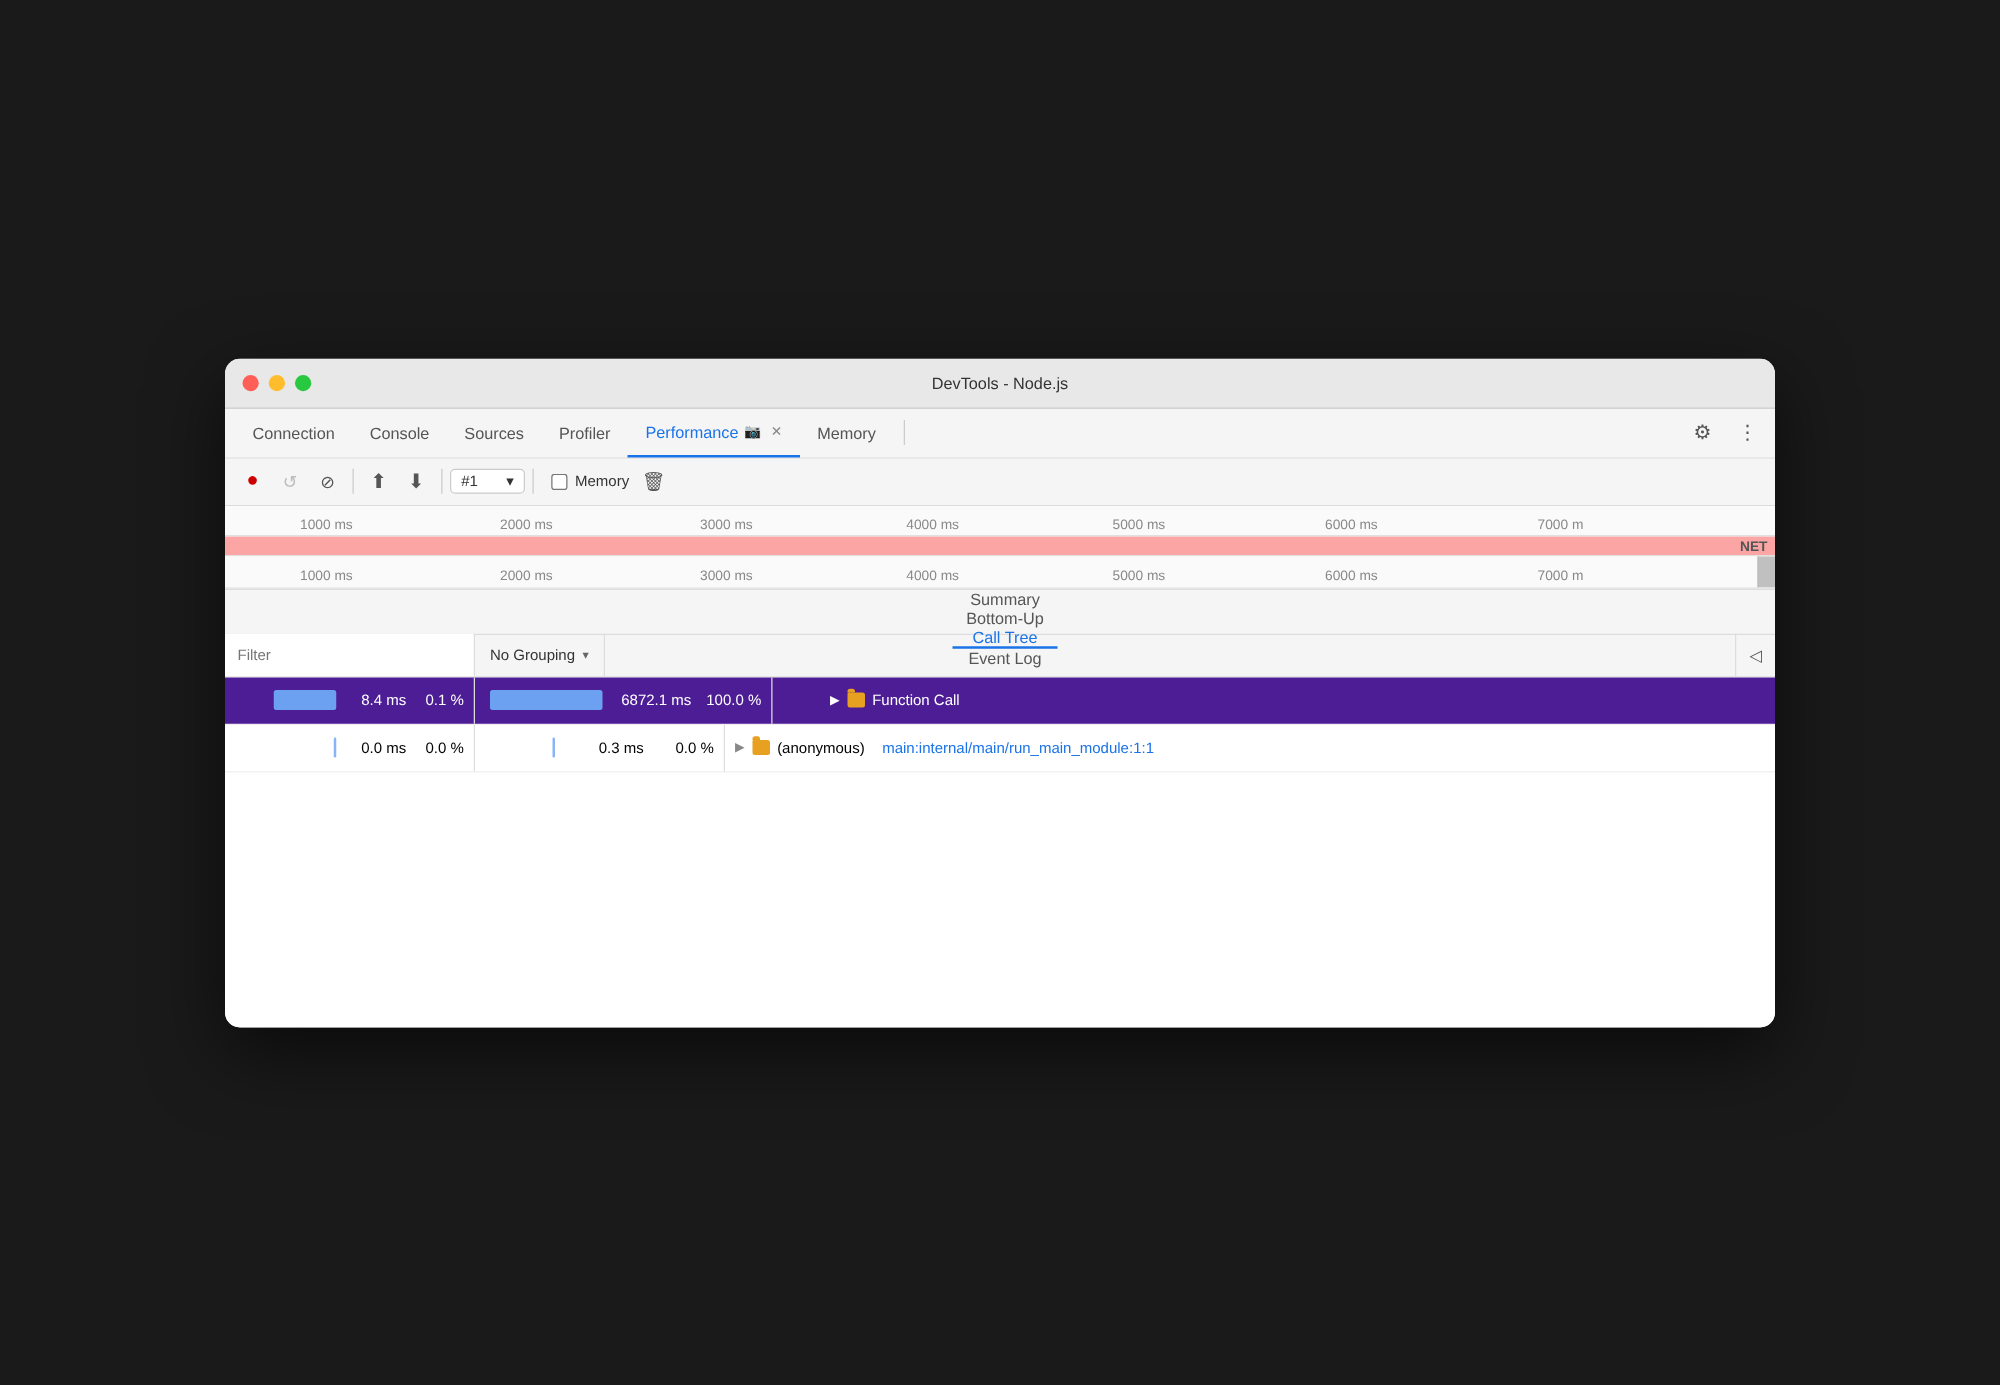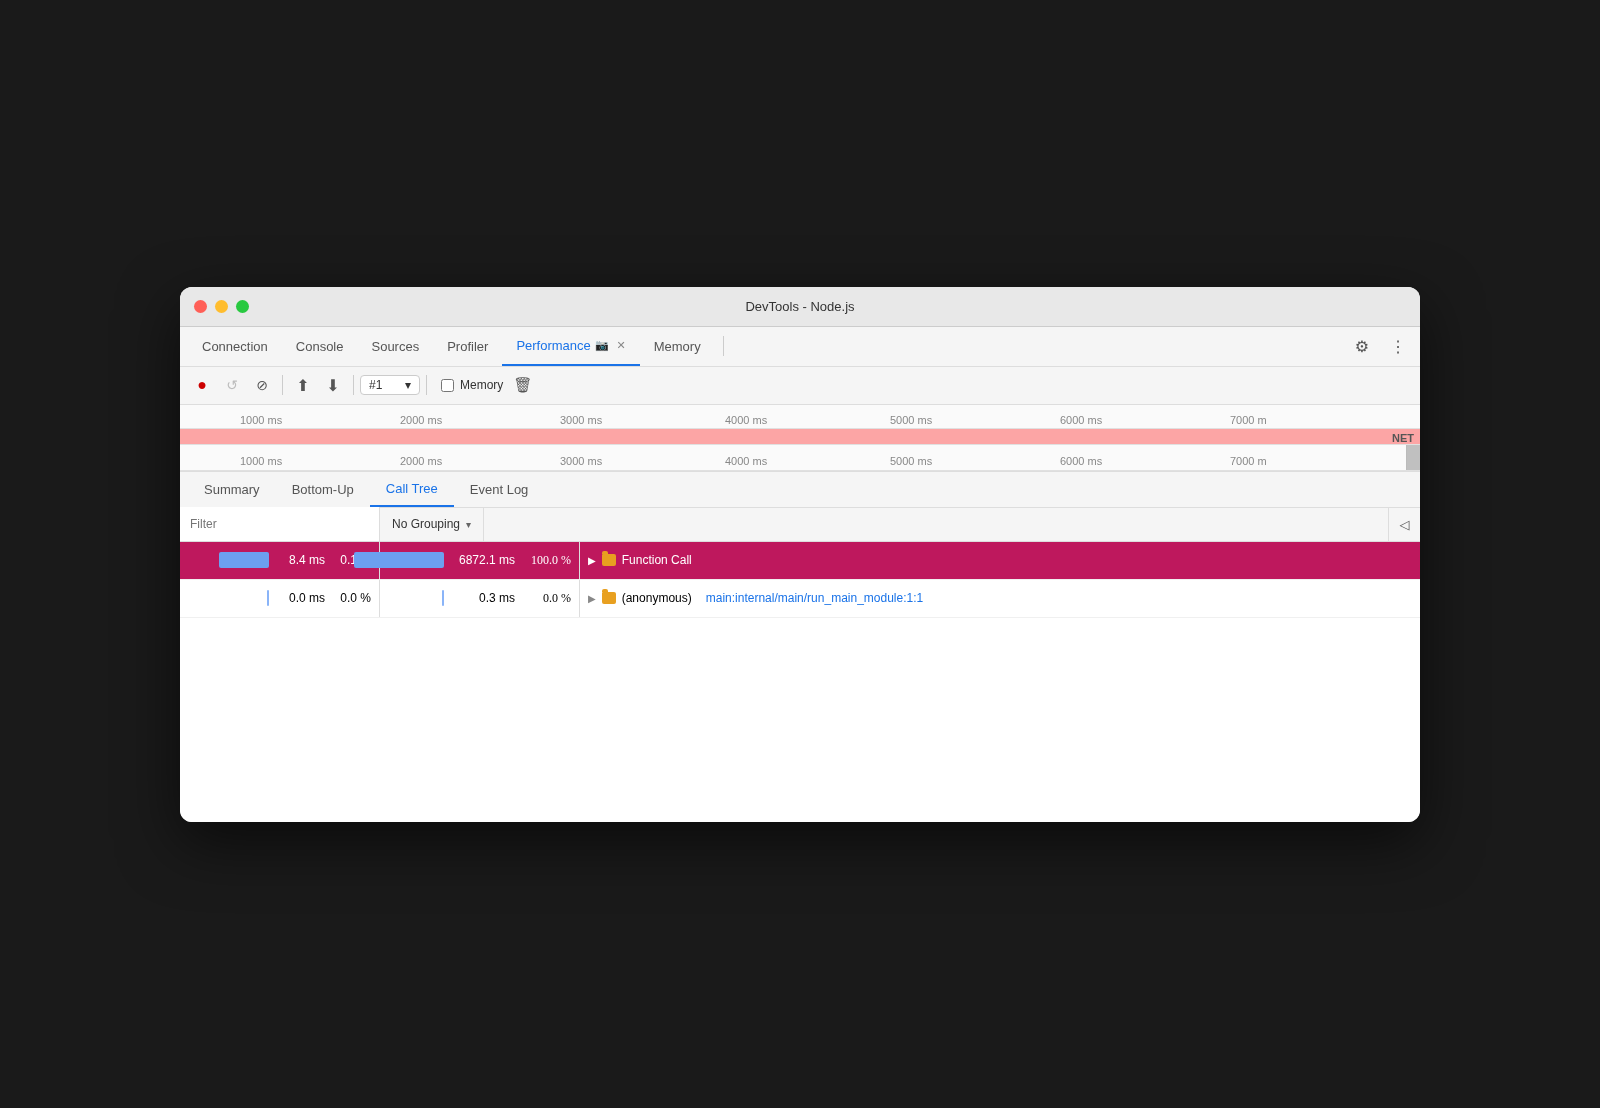--- a/index.html
+++ b/index.html
@@ -212,20 +212,21 @@
       border-bottom: 1px solid #e0e0e0;
     }
     .analysis-tabs {
       background: #f5f5f5;
       display: flex;
       align-items: center;
       height: 36px;
       border-bottom: 1px solid #ddd;
       padding-left: 8px;
       gap: 0;
+      flex-direction: column;
     }
     .analysis-tab {
       padding: 0 16px;
       height: 36px;
       display: flex;
       align-items: center;
       font-size: 13px;
       color: #555;
       cursor: pointer;
     }
@@ -314,22 +315,23 @@
       background: white;
       min-height: 280px;
     }
     .table-row {
       display: flex;
       align-items: center;
       height: 38px;
       border-bottom: 1px solid #f0f0f0;
     }
     .table-row.selected {
-      background: #be185d;
+      background: #4c1d95;
       color: white;
+      gap: 38px;
     }
     .cell-self {
       width: 200px;
       min-width: 200px;
       padding: 0 8px;
       font-size: 12px;
       border-right: 1px solid #ddd;
       display: flex;
       align-items: center;
       justify-content: flex-end;
@@ -379,21 +381,20 @@
     }
     .total-ms {
       font-size: 12px;
       min-width: 65px;
       text-align: right;
     }
     .total-pct {
       font-size: 12px;
       min-width: 50px;
       text-align: right;
-      font-family: Liberation Serif, serif;
     }
     .cell-activity {
       flex: 1;
       padding: 0 8px;
       font-size: 12px;
       display: flex;
       align-items: center;
       gap: 6px;
       height: 100%;
     }

